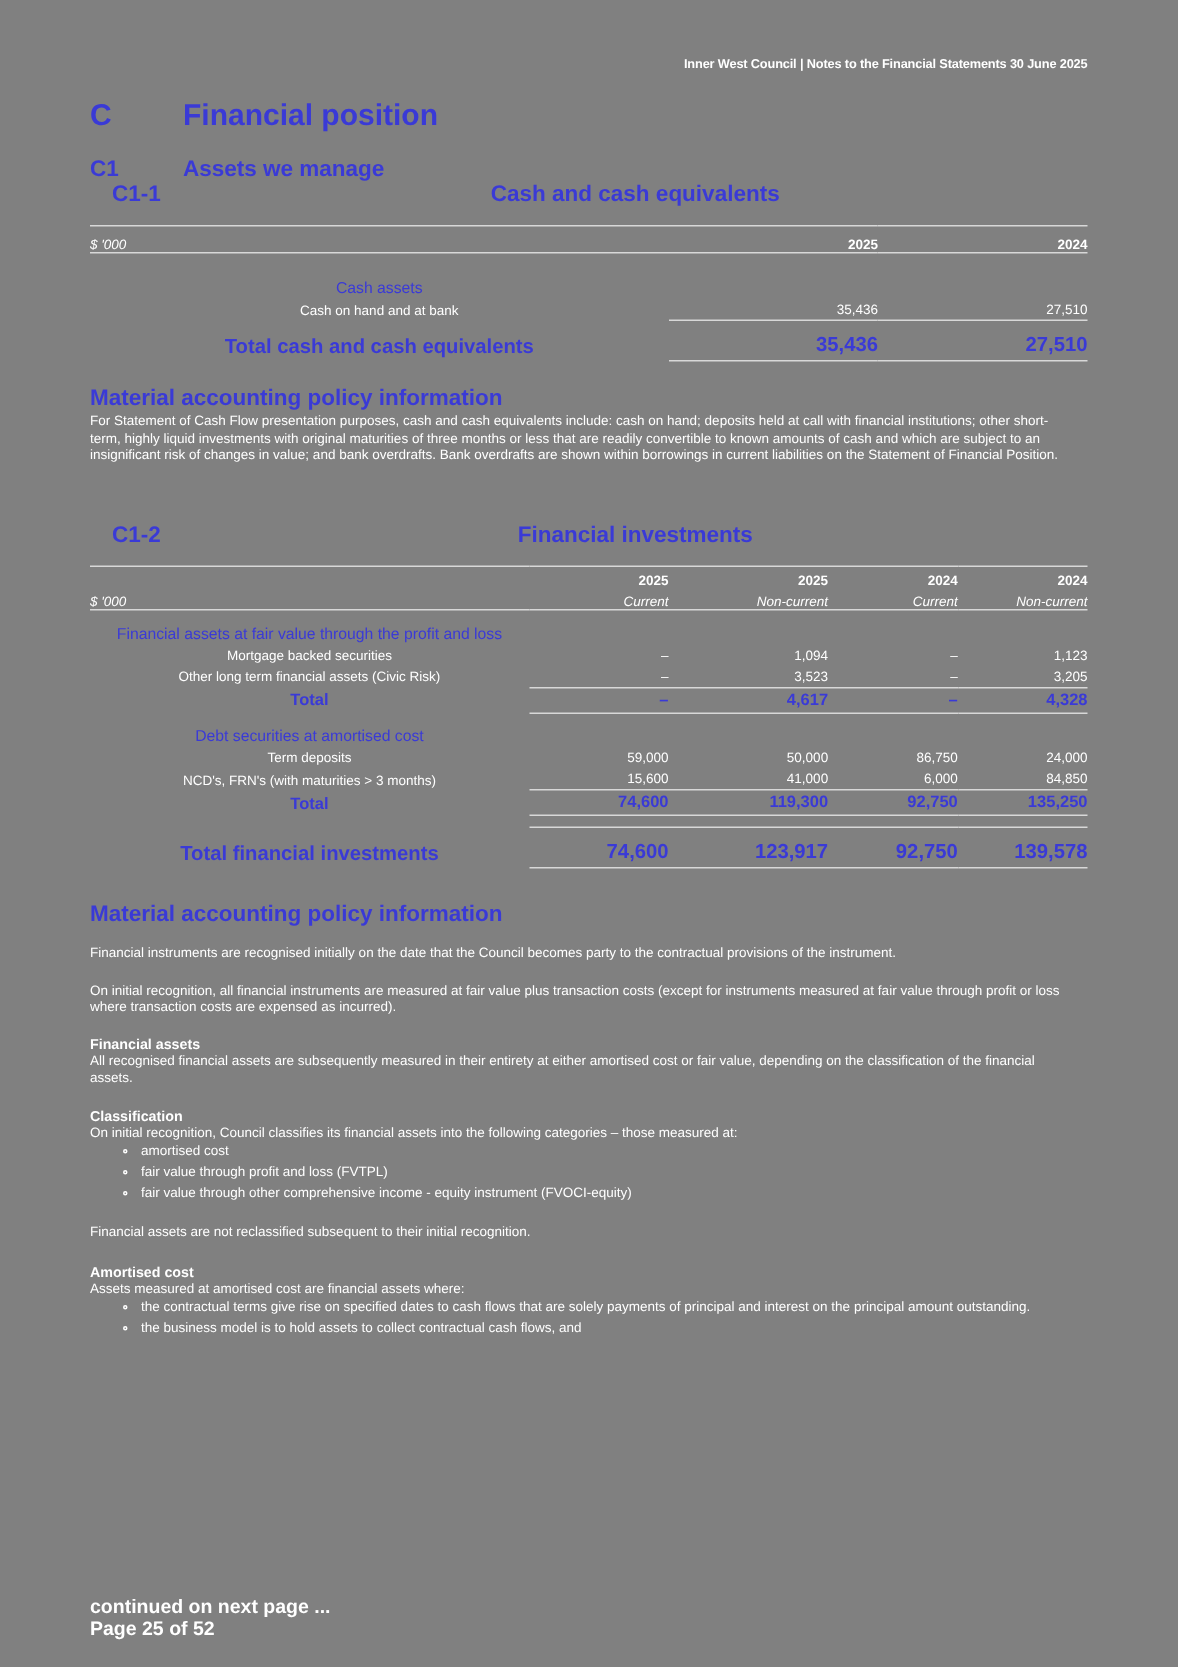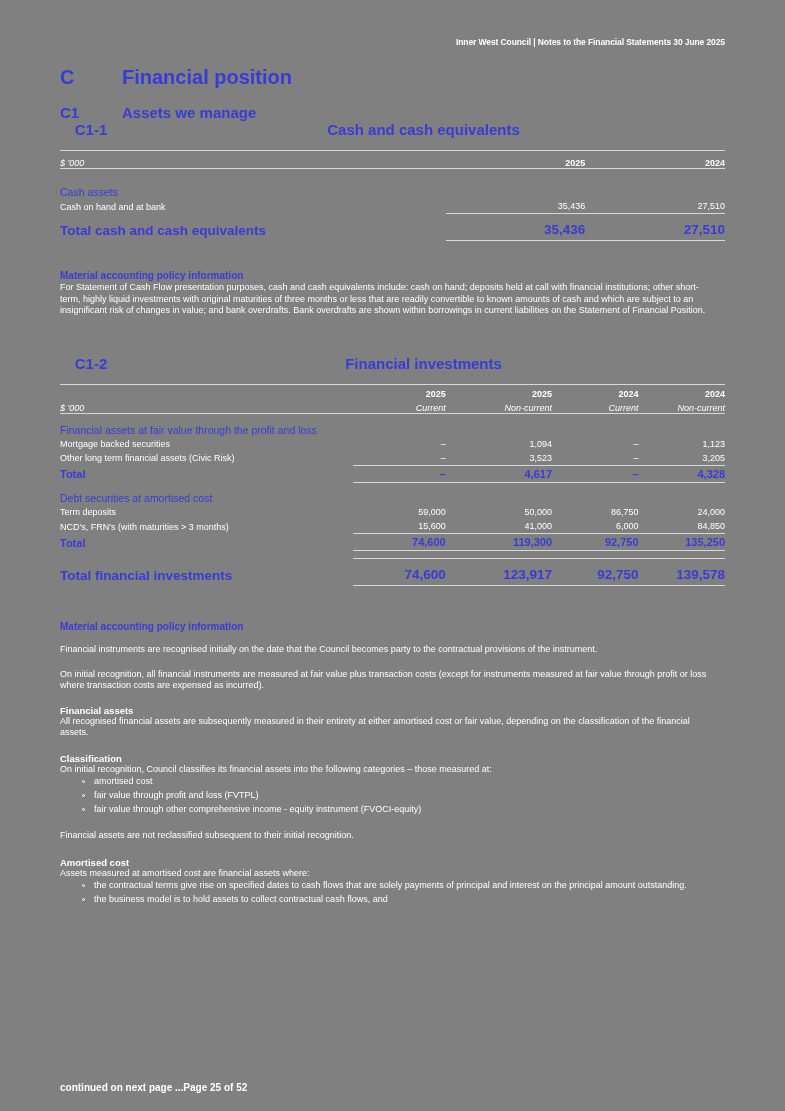--- a/index.html
+++ b/index.html
@@ -77,21 +77,21 @@
     padding: 0;
     vertical-align: bottom;
     font-weight: normal;
   }
   .colhdr-rule-top {
     border-top: 1px solid #d8d8d8;
   }
   .colhdr-rule-bottom {
     border-bottom: 1px solid #d8d8d8;
   }
-  td.lbl { text-align: left; padding-right: 6px; }
+  td.lbl { text-align: center; padding-right: 6px; }
   td.num, th.num {
     text-align: right;
     padding-right: 6px;
     font-variant-numeric: tabular-nums;
   }
   th.num { font-weight: normal; font-style: italic; }
   .units { font-style: italic; font-size: 9px; }
   .yr { font-weight: bold; font-style: normal; }
   .grp {
     color: #3a3ad6;
@@ -122,22 +122,22 @@
   }
   tr.dbl-row td.num {
     border-bottom: 1px solid #d8d8d8;
   }
   .spacer-row td { height: 7px; }
 
   
   .policy-head {
     color: #3a3ad6;
     font-weight: bold;
-    font-size: 10px;
-    margin: 13px 0 1px 0;
+    font-size: 15px;
+    margin: 0 0 1px 0;
   }
   p.body {
     font-size: 9px;
     line-height: 11.5px;
     margin: 0 0 10px 0;
     color: #ffffff;
     max-width: 655px;
   }
   p.body.tight { margin-bottom: 0; }
   .sub-head {
@@ -172,24 +172,25 @@
   .blk-gap { height: 10px; }
   .blk-gap-sm { height: 6px; }
 
   
   .doc-footer {
     position: absolute;
     left: 60px;
     right: 60px;
     bottom: 18px;
     display: flex;
-    justify-content: flex-start;
-    font-size: 10px;
-    font-weight: bold;
-    color: #ffffff;
+    justify-content: center;
+    font-size: 13px;
+    font-weight: bold;
+    color: #ffffff;
+    flex-direction: column;
   }
 </style>
 </head>
 <body>
 
 <div class="page">
 
   <div class="doc-header">Inner West Council | Notes to the Financial Statements 30 June 2025</div>
 
   <h1 class="sec">

